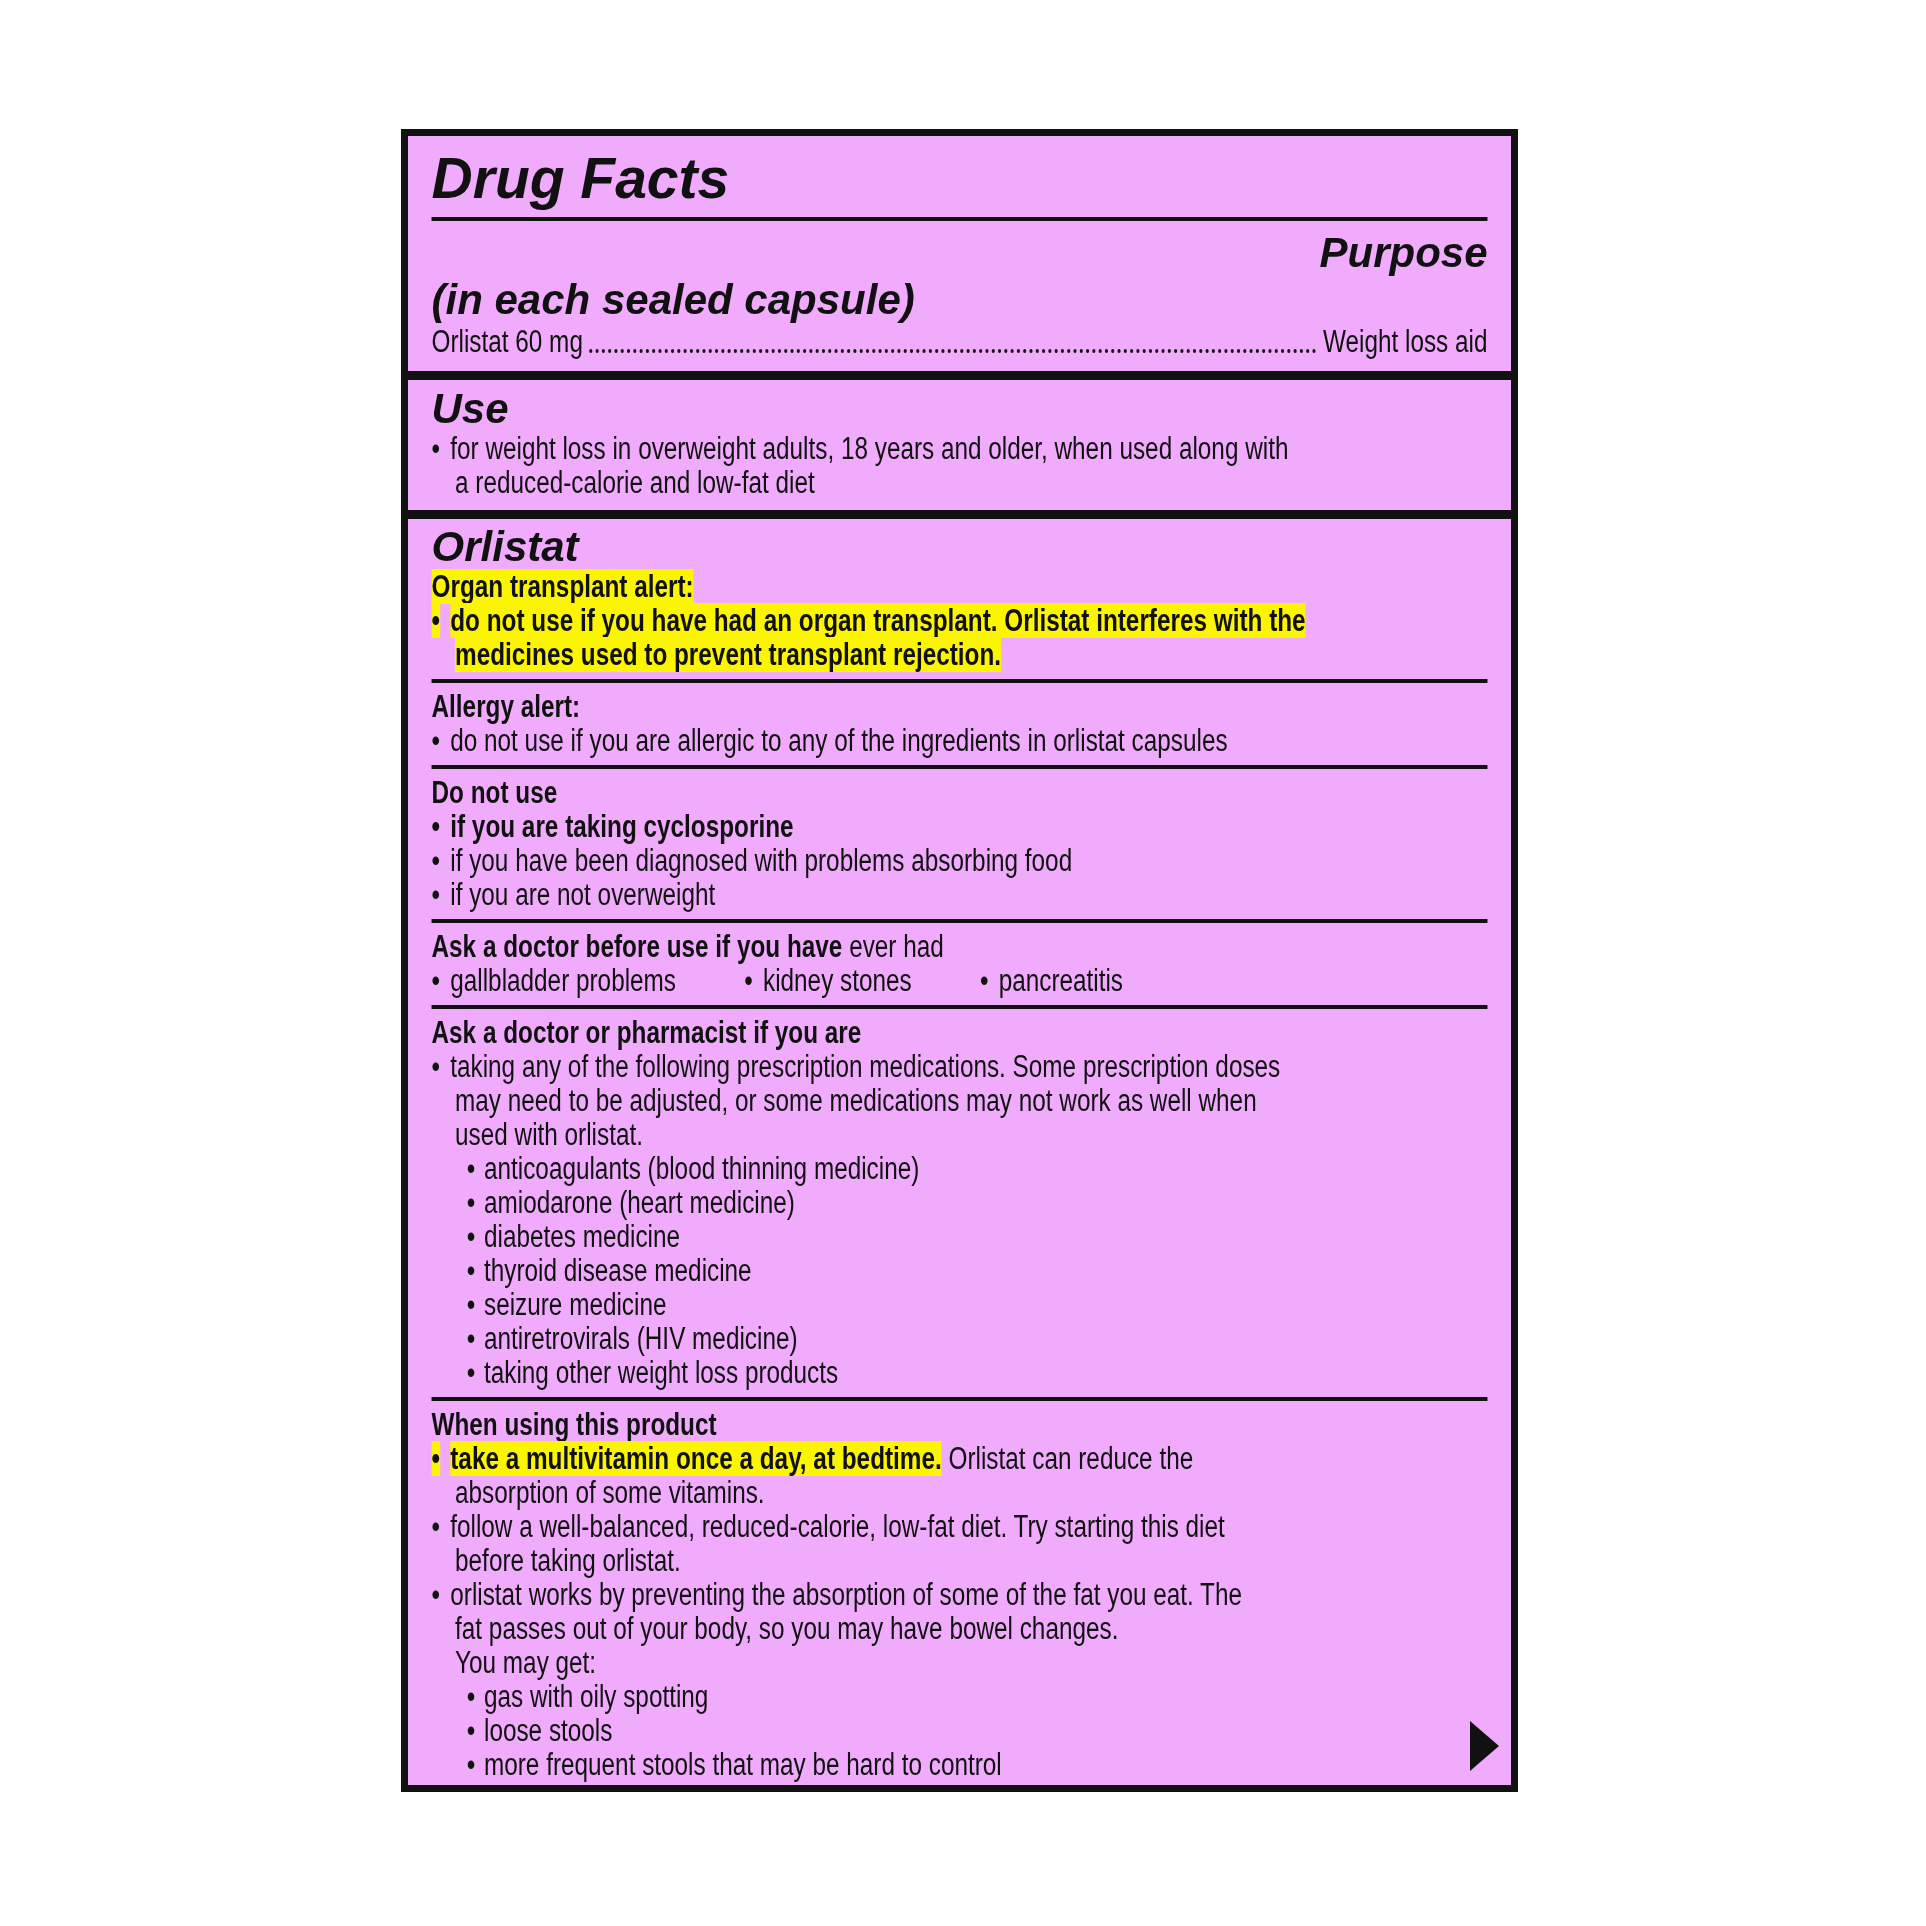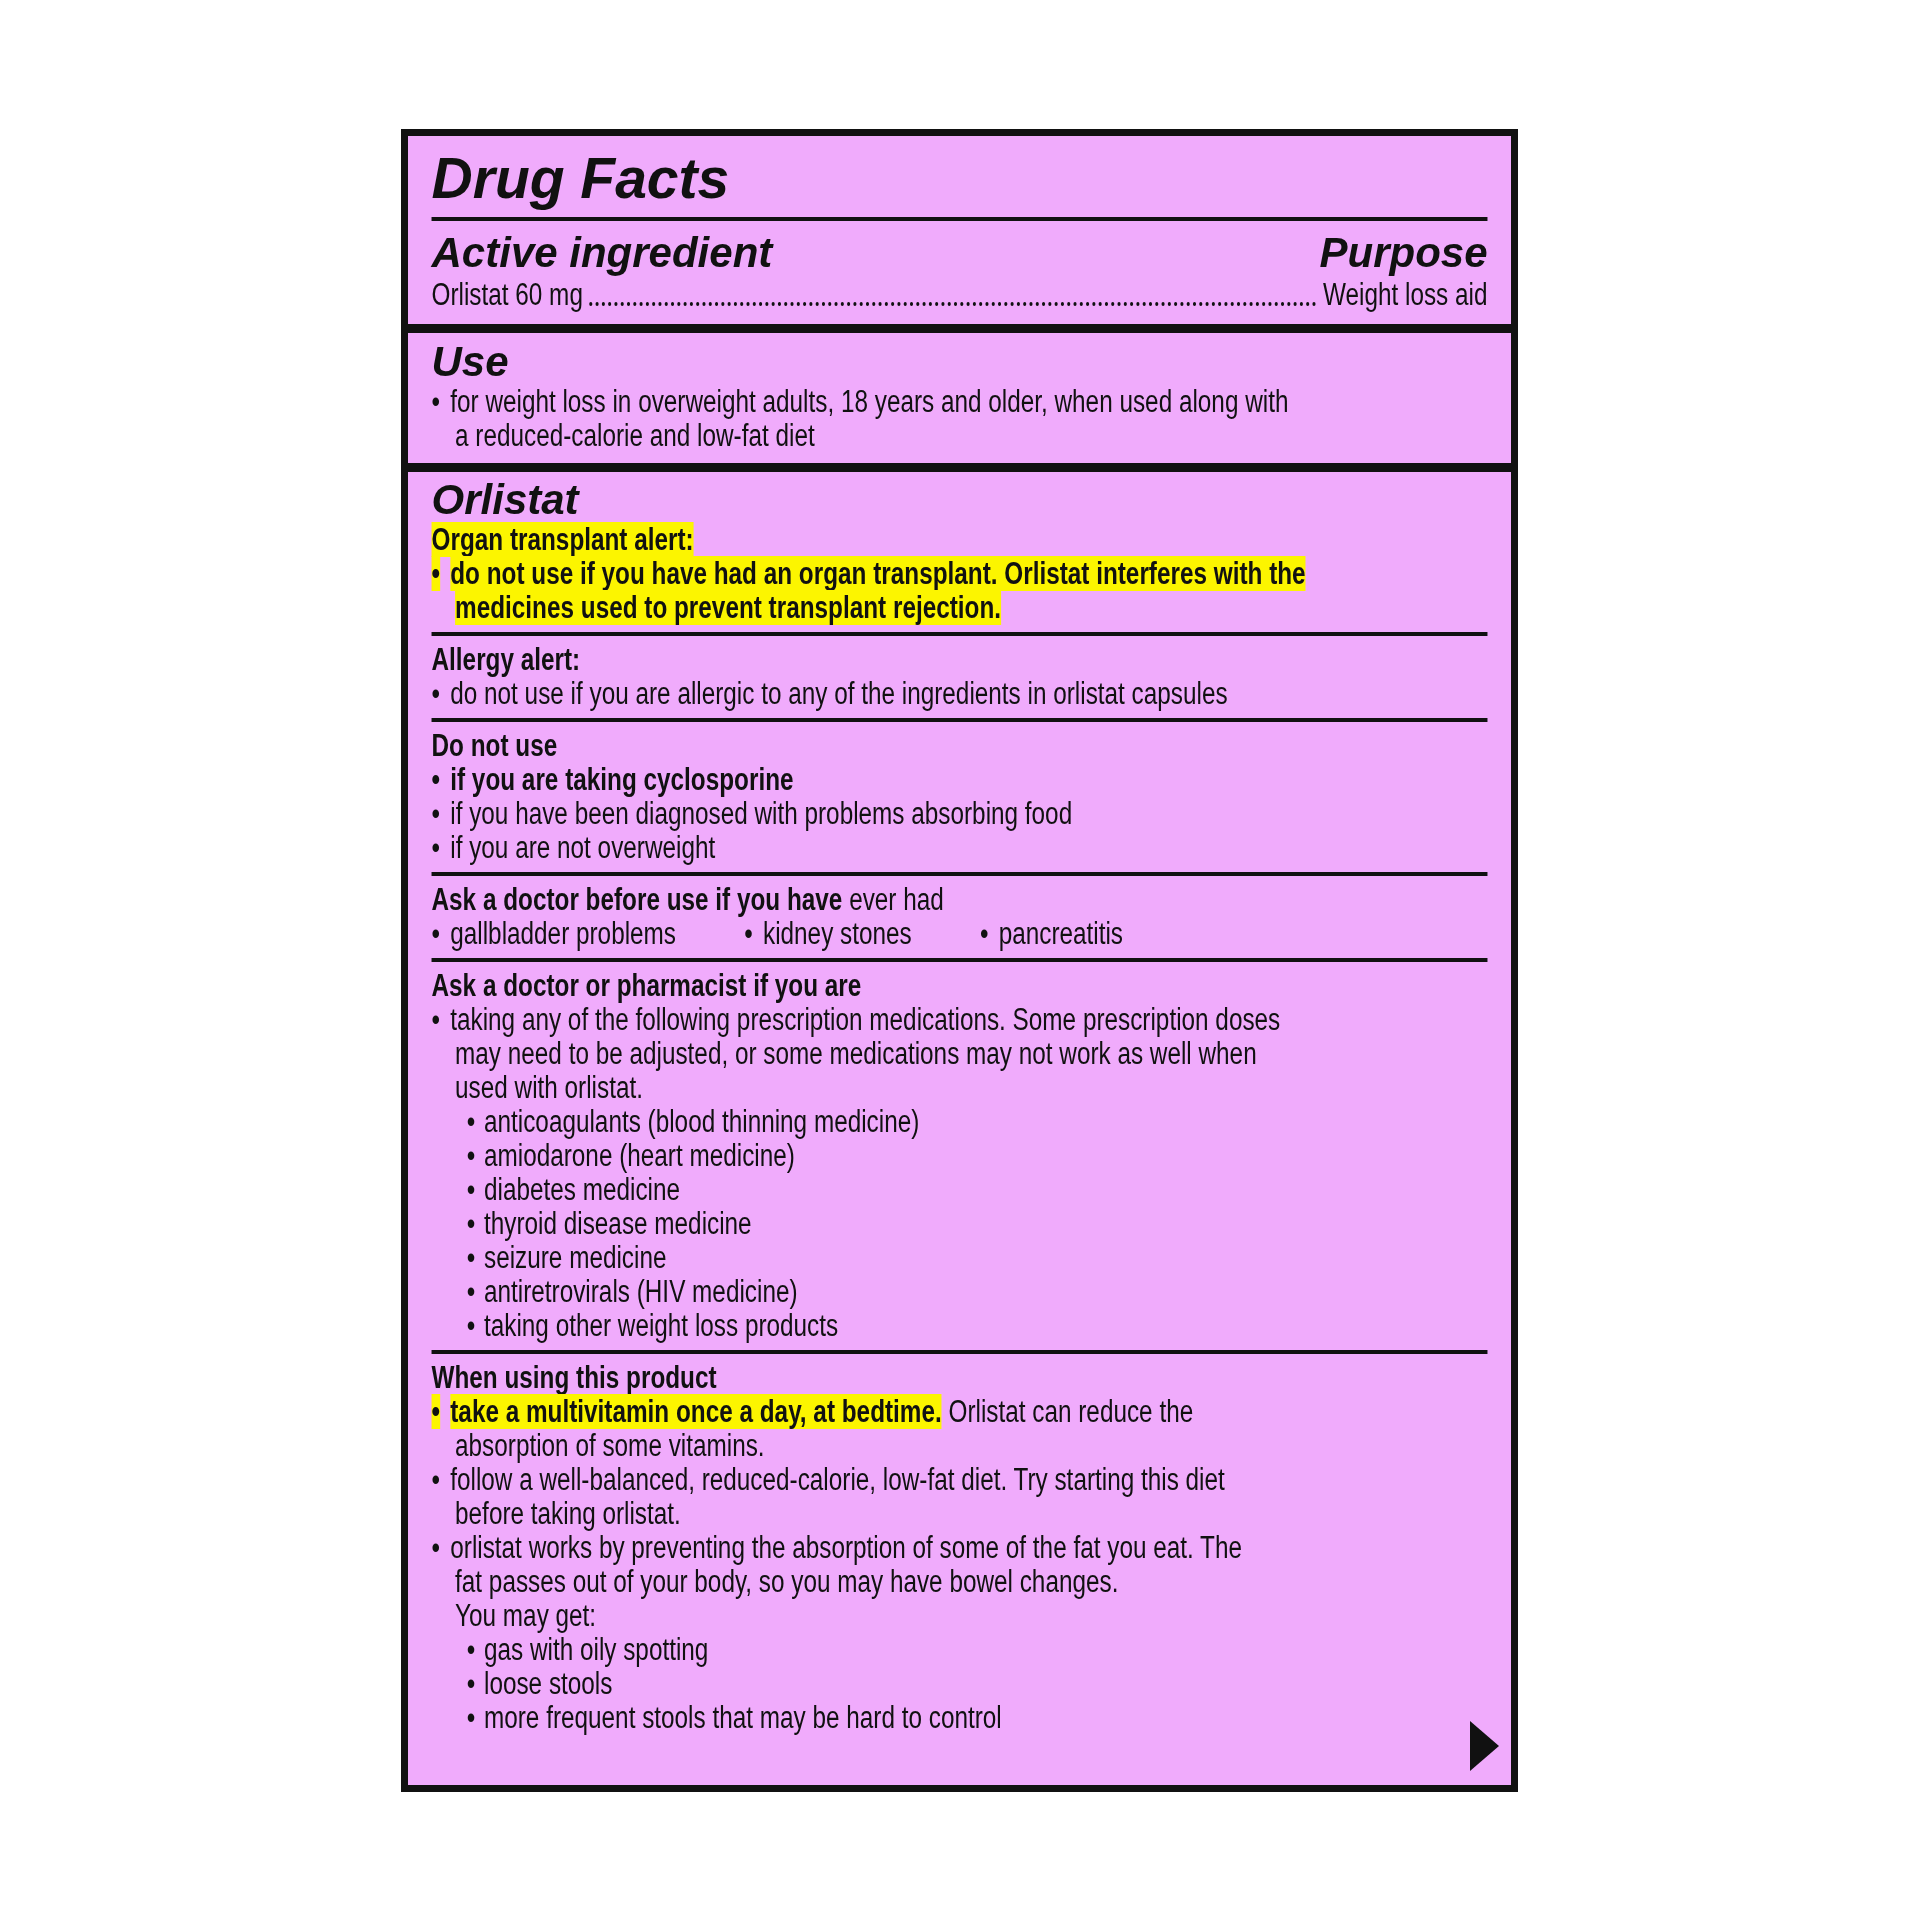--- a/index.html
+++ b/index.html
@@ -64,21 +64,22 @@
   <div class="condensed">
 
     <div class="sec sec-title">
       <h1 class="title"><span class="nc">Drug Facts</span></h1>
       <div class="title-rule"></div>
     </div>
 
     <div class="sec sec-active">
       <div class="active-head-row">
         <h2>
-          <span class="nc">Active ingredient</span><br>
+          <br>
+          <span class="nc">(in each sealed capsule)</span>
         </h2>
         <h2><span class="nc-r">Purpose</span></h2>
       </div>
       <div class="ingredient-row">
         <span>Orlistat 60 mg</span>
         <span class="leader"></span>
         <span>Weight loss aid</span>
       </div>
     </div>
 

